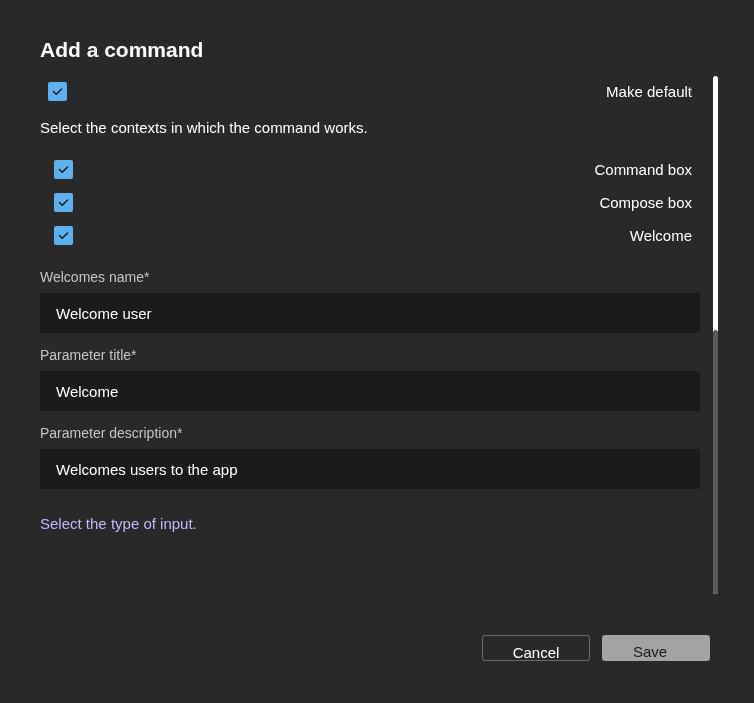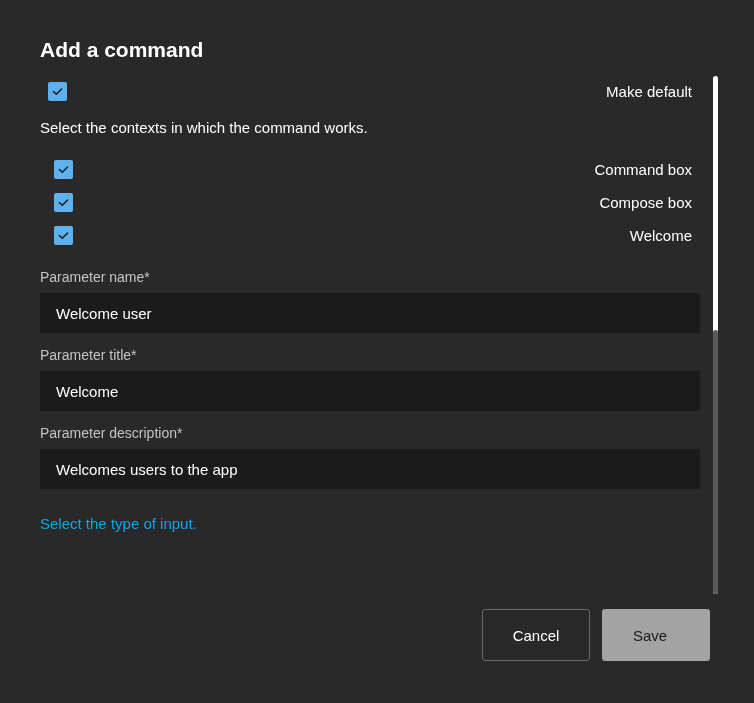--- a/index.html
+++ b/index.html
@@ -82,21 +82,21 @@
       border: none;
       color: #ffffff;
       font-size: 15px;
       padding: 10px 16px;
       font-family: Liberation Sans, sans-serif;
       outline: none;
       height: 40px;
     }
     .input-type-label {
       font-size: 15px;
-      color: #0ea5e9;
+      color: #c4b5fd;
       margin-top: 26px;
       margin-bottom: 14px;
     }
     .select-wrapper {
       position: relative;
       width: 100%;
     }
     .select-input {
       width: 100%;
       background: #1b1b1b;
@@ -146,21 +146,21 @@
       display: flex;
       gap: 12px;
     }
     .btn {
       padding: 8px 28px;
       font-size: 15px;
       font-family: inherit;
       border-radius: 3px;
       cursor: pointer;
       min-width: 108px;
-      height: 52px;
+      height: 26px;
     }
     .btn-cancel {
       background: transparent;
       border: 1px solid #6a6a6a;
       color: #ffffff;
     }
     .btn-save {
       background: #a3a3a3;
       border: none;
       color: #1a1a1a;
@@ -212,21 +212,21 @@
         <div class="checkbox">
           <svg viewBox="0 0 16 16" fill="none">
             <path d="M3 8L6.5 11.5L13 5" stroke="#1a1a1a" stroke-width="1.8" stroke-linecap="round" stroke-linejoin="round"></path>
           </svg>
         </div>
         <span class="checkbox-label">Welcome</span>
       </div>
     </div>
 
     <div class="form-fields">
-      <div class="field-label">Parameter name*</div>
+      <div class="field-label">Welcomes name*</div>
       <input type="text" class="text-input" value="Welcome user" style="">
 
       <div class="field-label">Parameter title*</div>
       <input type="text" class="text-input" value="Welcome" style="">
 
       <div class="field-label">Parameter description*</div>
       <input type="text" class="text-input" value="Welcomes users to the app" style="">
 
       <div class="input-type-label">Select the type of input.</div>
     </div>

